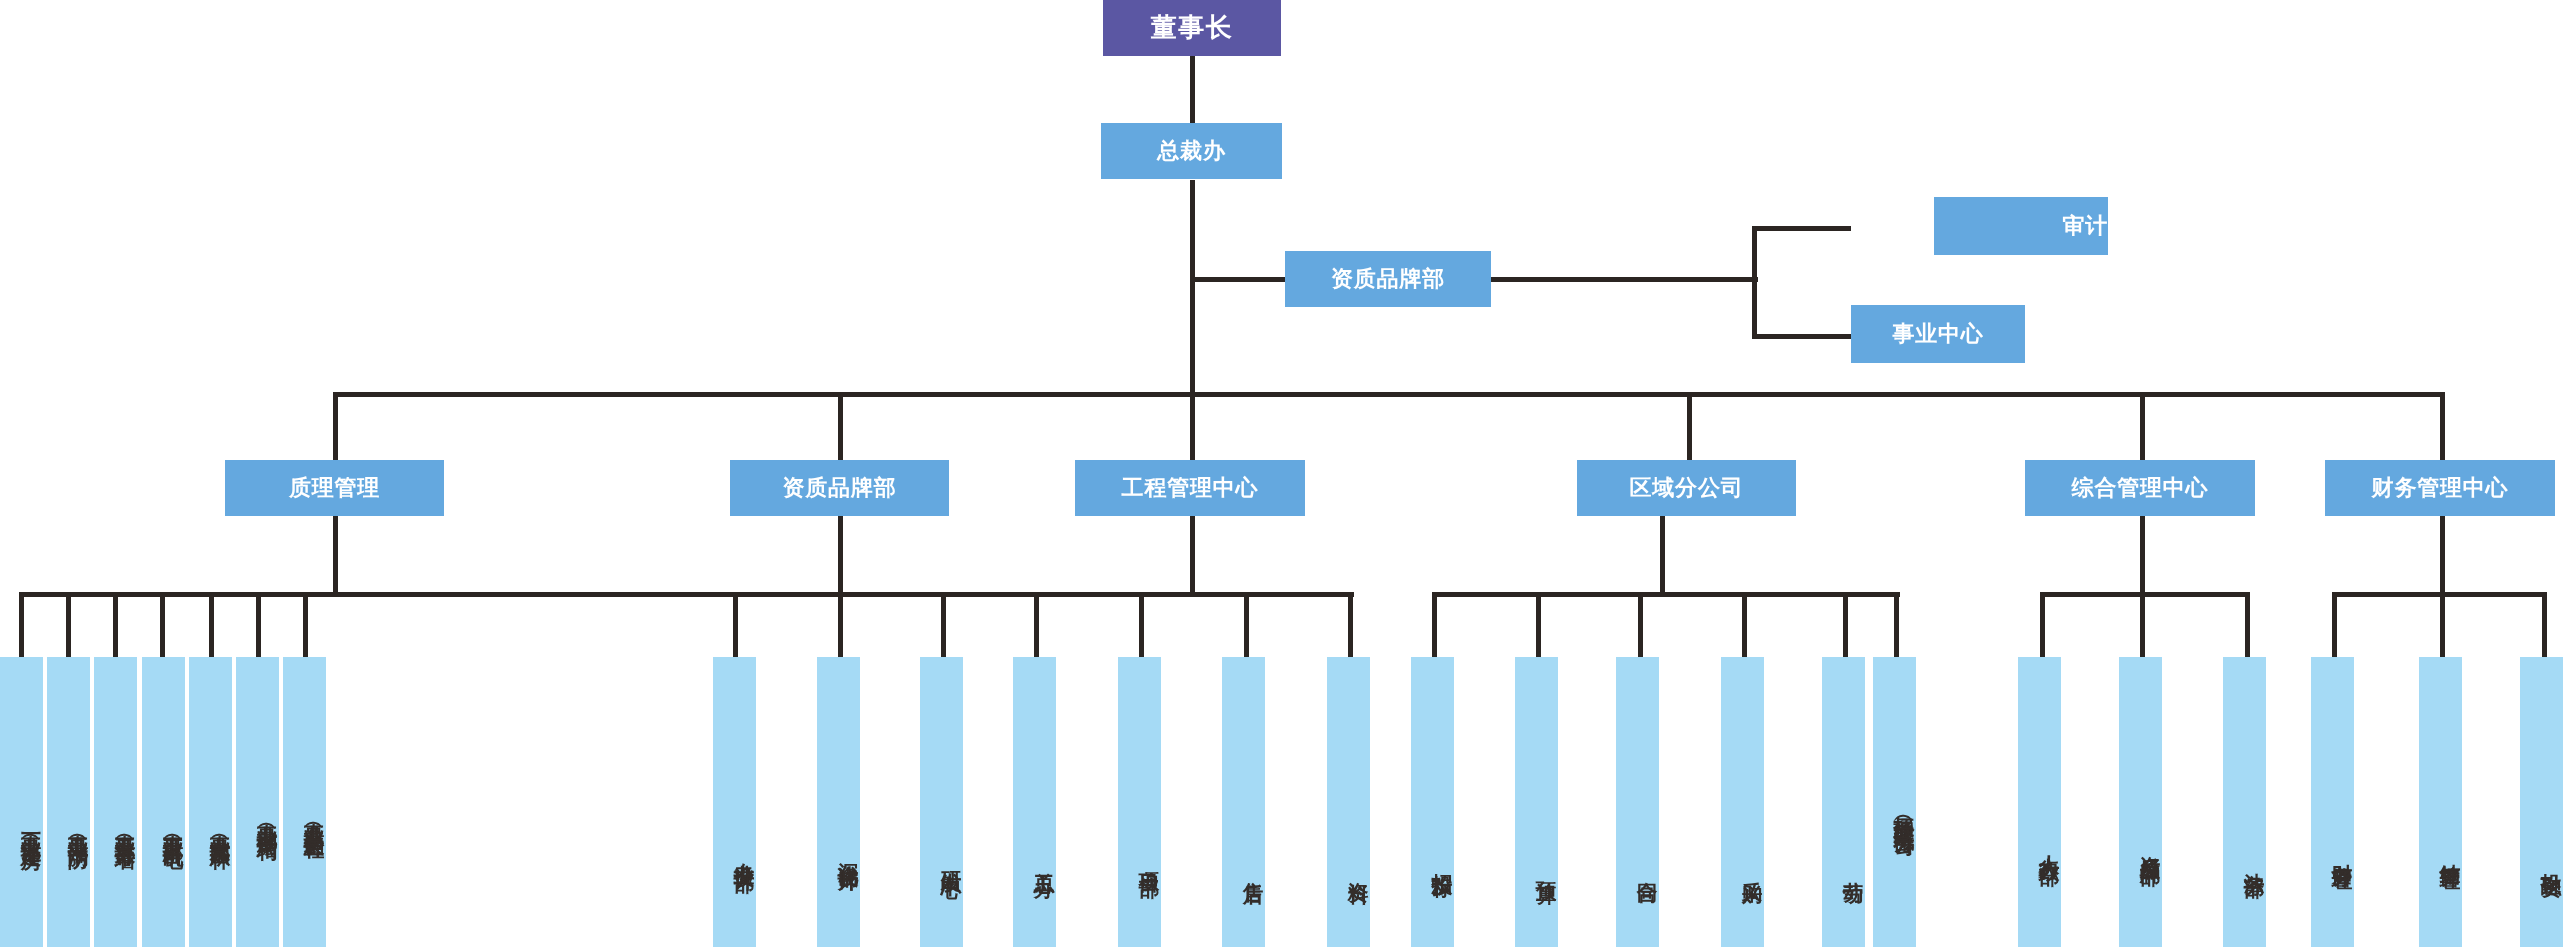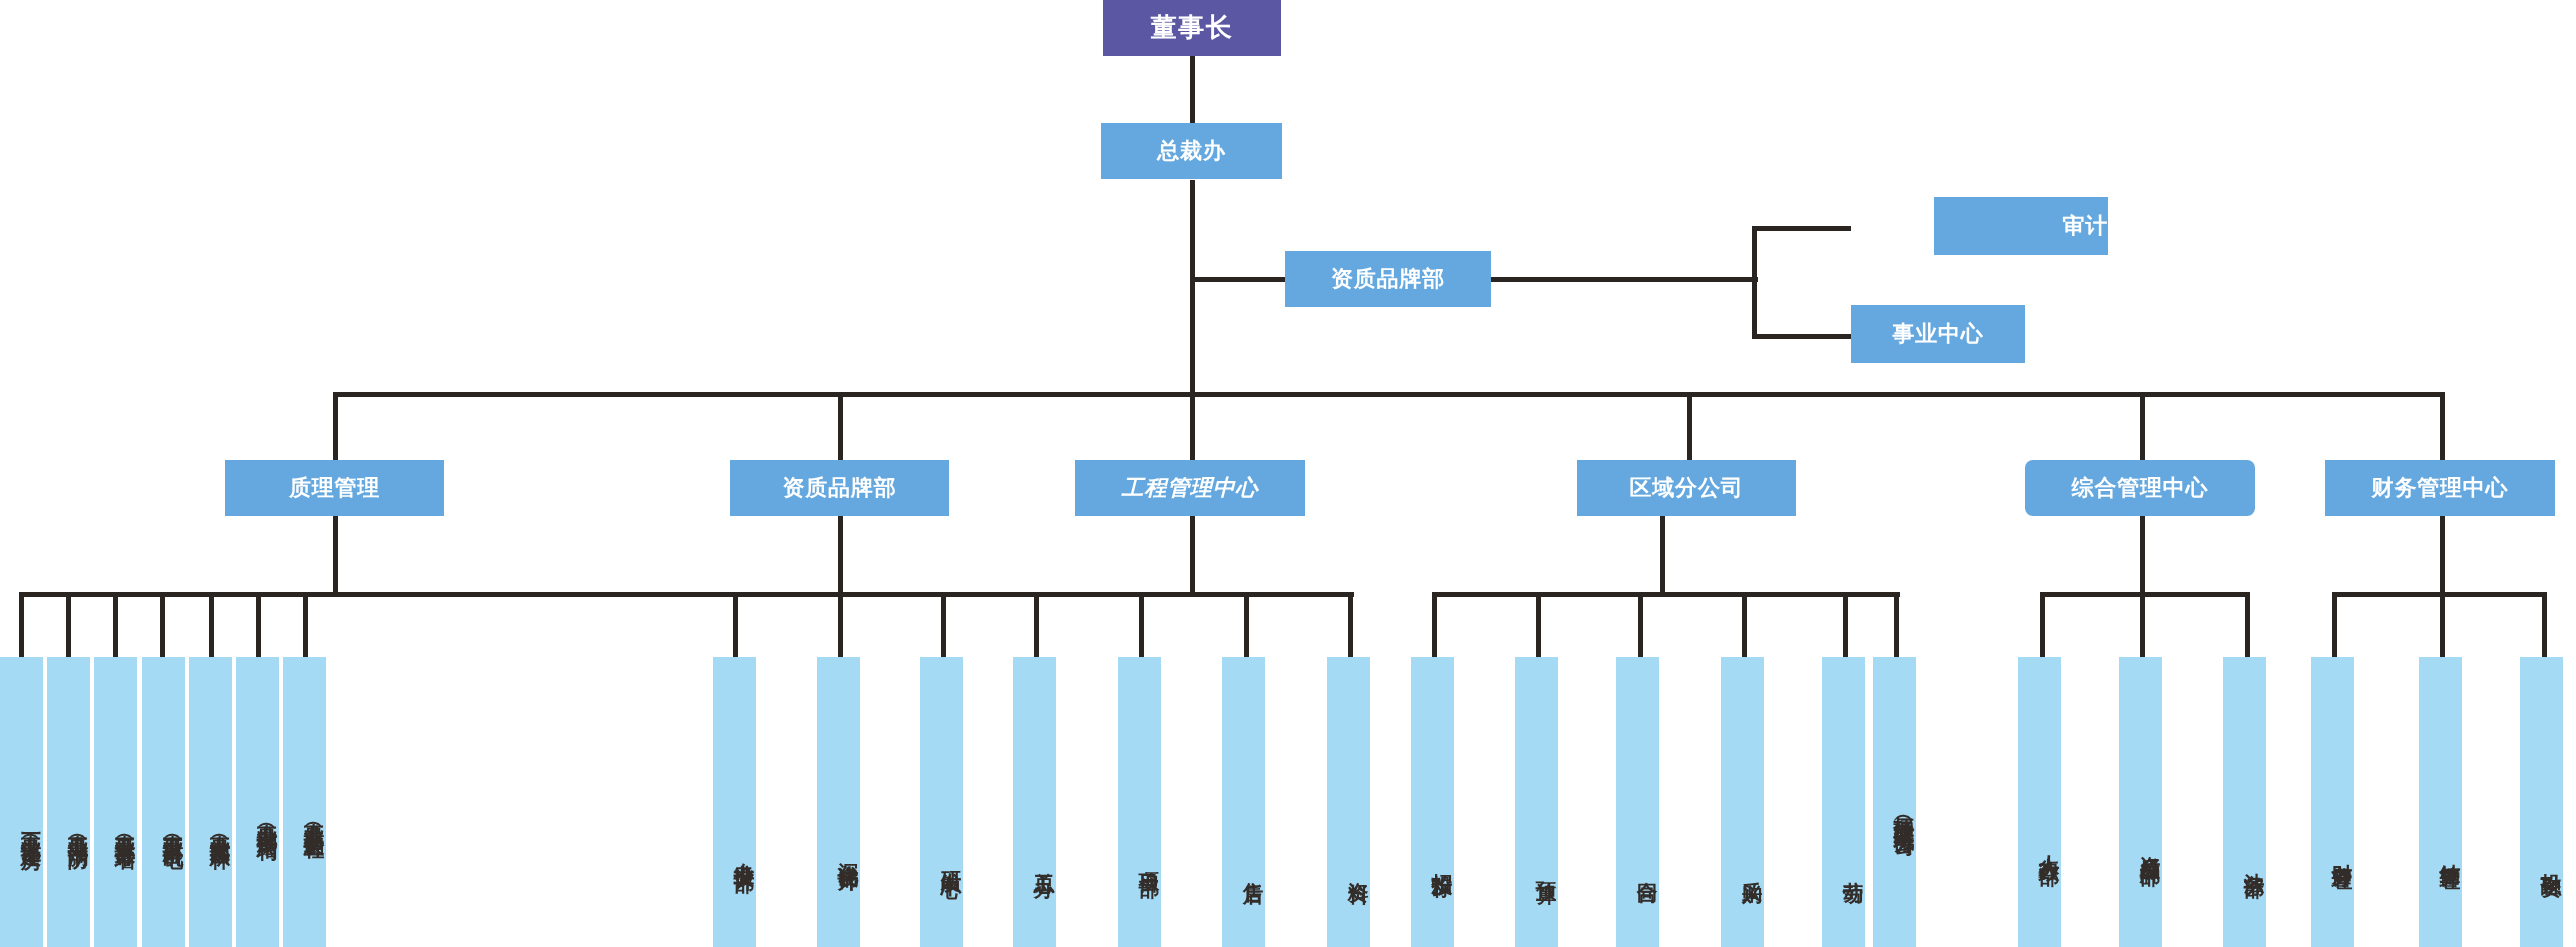--- a/index.html
+++ b/index.html
@@ -83,27 +83,27 @@
   <div class="ln v" style="left:1687px;top:392px;height:69px;"></div>
   <div class="ln v" style="left:2140px;top:392px;height:69px;"></div>
   <div class="ln v" style="left:2440px;top:392px;height:69px;"></div>
 
   <div class="node lvl2" style="left:225px;top:460px;width:219px;height:56px;">
     <span>质理管理</span>
   </div>
   <div class="node lvl2" style="left:730px;top:460px;width:219px;height:56px;">
     <span>资质品牌部</span>
   </div>
-  <div class="node lvl2" style="left:1075px;top:460px;width:230px;height:56px;font-style:italic;">
+  <div class="node lvl2" style="left:1075px;top:460px;width:230px;height:56px;">
     <span>工程管理中心</span>
   </div>
   <div class="node lvl2" style="left:1577px;top:460px;width:219px;height:56px;">
     <span>区域分公司</span>
   </div>
-  <div class="node lvl2" style="left:2025px;top:460px;width:230px;height:56px;border-radius:8px;">
+  <div class="node lvl2" style="left:2025px;top:460px;width:230px;height:56px;">
     <span>综合管理中心</span>
   </div>
   <div class="node lvl2" style="left:2325px;top:460px;width:230px;height:56px;text-align:center;">
     <span>财务管理中心</span>
   </div>
 
   <div class="ln v" style="left:333px;top:516px;height:78px;"></div>
   <div class="ln h" style="left:19px;top:592px;width:1252px;"></div>
 
   <div class="ln v" style="left:19px;top:592px;height:69px;"></div>

